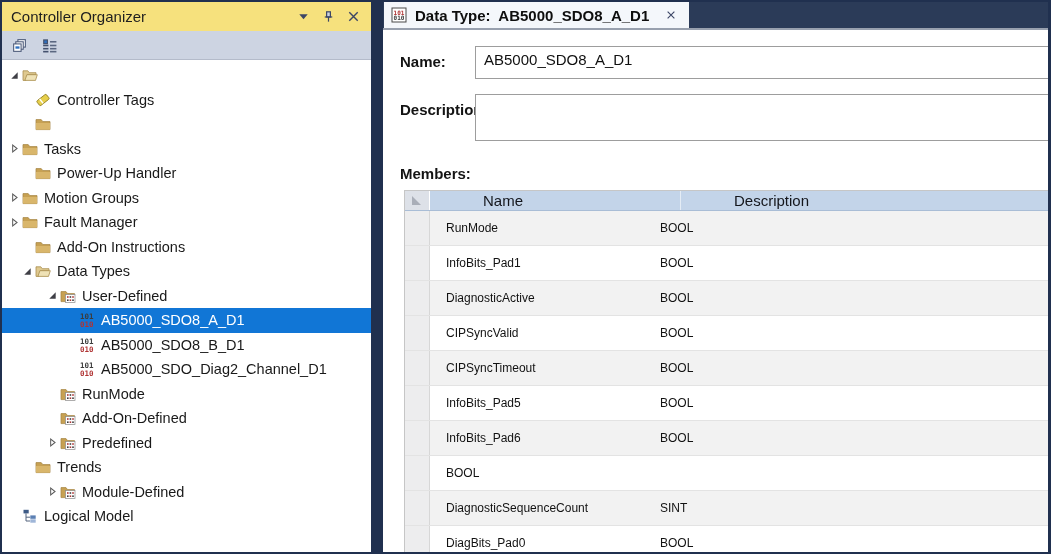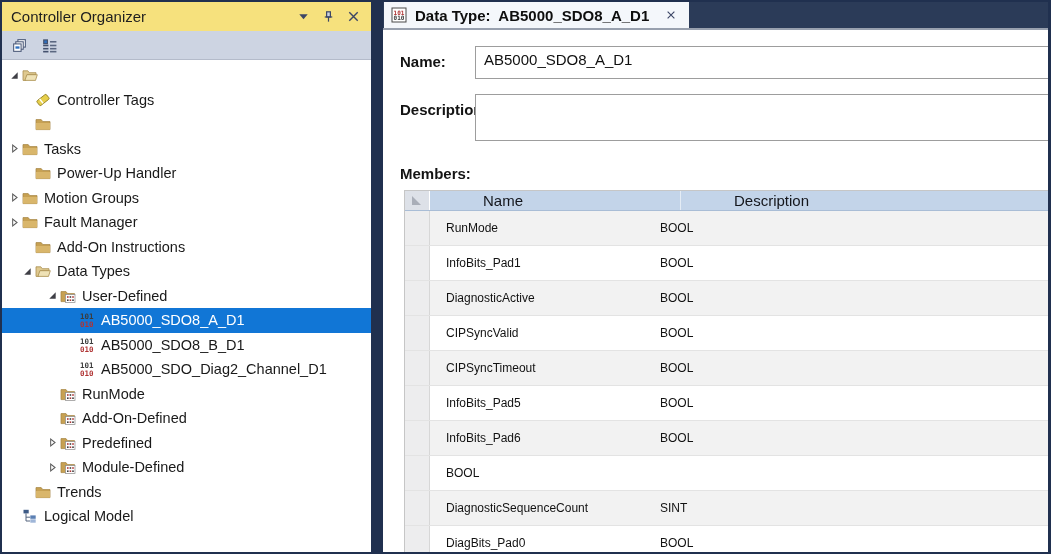--- a/index.html
+++ b/index.html
@@ -362,41 +362,41 @@
             <use href="#i-arrow-col"></use>
           </svg>
         </span>
       <span class="tic">
           <svg>
             <use href="#i-folder-binary"></use>
           </svg>
         </span>
       <span>Predefined</span>
     </div>
+    <div class="trow lv1">
+      <span class="arrow"></span>
+      <span class="tic">
+          <svg>
+            <use href="#i-folder"></use>
+          </svg>
+        </span>
+      <span>Trends</span>
+    </div>
     <div class="trow lv2">
       <span class="arrow">
           <svg>
             <use href="#i-arrow-col"></use>
           </svg>
         </span>
       <span class="tic">
           <svg>
             <use href="#i-folder-binary"></use>
           </svg>
         </span>
       <span>Module-Defined</span>
-    </div>
-    <div class="trow lv1">
-      <span class="arrow"></span>
-      <span class="tic">
-          <svg>
-            <use href="#i-folder"></use>
-          </svg>
-        </span>
-      <span>Trends</span>
     </div>
     <div class="trow lv0">
       <span class="arrow"></span>
       <span class="tic">
           <svg>
             <use href="#i-logical"></use>
           </svg>
         </span>
       <span>Logical Model</span>
     </div>

